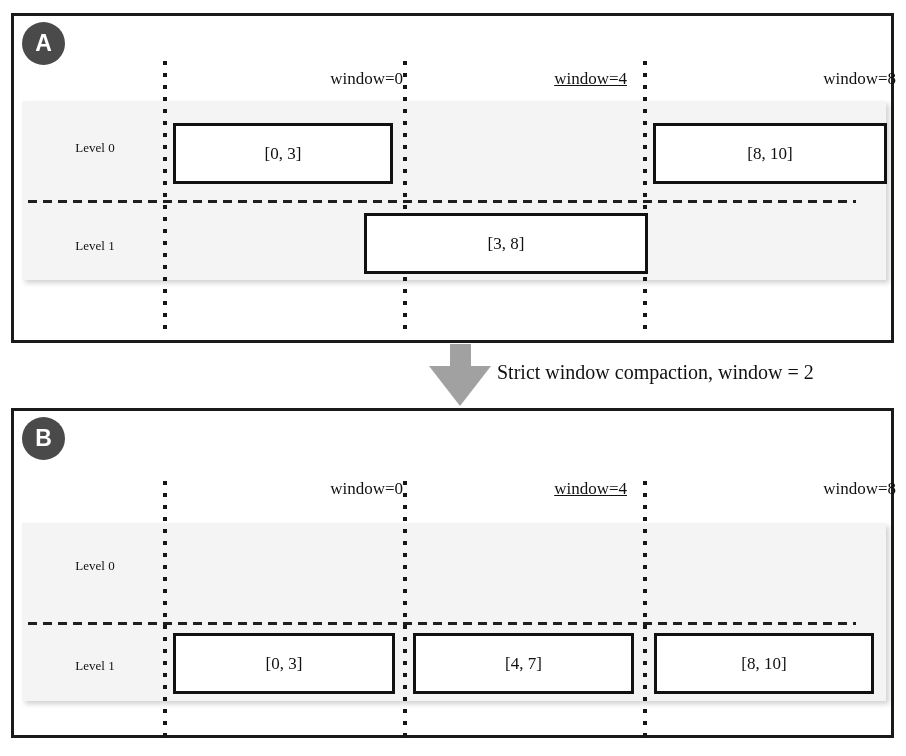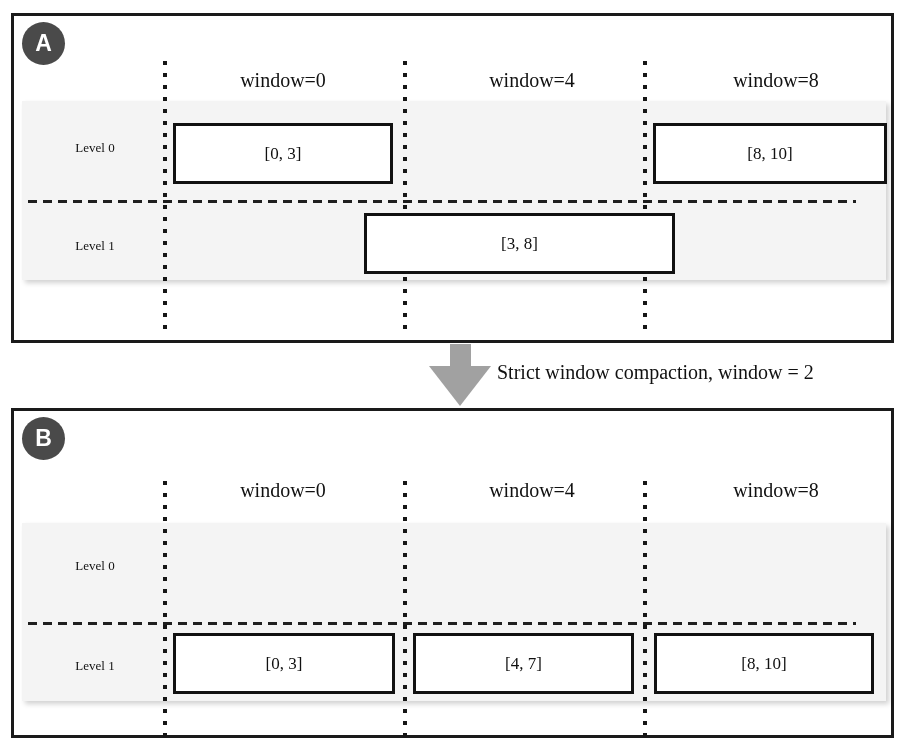--- a/index.html
+++ b/index.html
@@ -31,39 +31,39 @@
   .panel-a .hdash{top:184px;}
   .panel-b .hdash{top:211px;}
   .vdots{
     position:absolute;width:4px;z-index:3;
     background:repeating-linear-gradient(to bottom,#161616 0 4px,transparent 4px 12px);
   }
   .panel-a .vdots{top:45px;height:268px;}
   .panel-b .vdots{top:70px;height:257px;}
   .vdots.c1{left:149px;} .vdots.c2{left:389px;} .vdots.c3{left:629px;}
   .colhead{
-    position:absolute;width:240px;text-align:center;font-size:20px;z-index:4;white-space:nowrap;
+    position:absolute;width:240px;text-align:right;font-size:17px;z-index:4;white-space:nowrap;
   }
   .panel-a .colhead{top:53px;}
   .panel-b .colhead{top:68px;}
-  .colhead.c1{left:149px;} .colhead.c2{left:398px;} .colhead.c3{left:642px;}
+  .colhead.c1{left:149px;} .colhead.c2{left:373px;text-decoration:underline;} .colhead.c3{left:642px;}
   .rowlab{
     position:absolute;left:21px;width:120px;text-align:center;font-size:13px;z-index:4;white-space:nowrap;
   }
   .panel-a .rowlab.r0{top:124px;}
   .panel-a .rowlab.r1{top:222px;}
   .panel-b .rowlab.r0{top:147px;}
   .panel-b .rowlab.r1{top:247px;}
   .ibox{
     position:absolute;height:61px;background:#ffffff;border:3px solid #111111;box-sizing:border-box;
     display:flex;align-items:center;justify-content:center;font-size:17px;z-index:4;white-space:nowrap;
   }
   .pa-b0{left:159px;top:107px;width:220px;}
   .pa-b1{left:639px;top:107px;width:234px;}
-  .pa-b2{left:350px;top:197px;width:311px;}
+  .pa-b2{left:350px;top:197px;width:284px;}
   .pb-b0{left:159px;top:222px;width:222px;}
   .pb-b1{left:399px;top:222px;width:221px;}
   .pb-b2{left:640px;top:222px;width:220px;}
   .arrow-shaft{position:absolute;left:450px;top:344px;width:21px;height:23px;background:#a1a1a1;}
   .arrow-head{
     position:absolute;left:429px;top:366px;width:0;height:0;
     border-left:31px solid transparent;border-right:31px solid transparent;border-top:40px solid #a1a1a1;
   }
   .arrow-label{position:absolute;left:497px;top:361px;font-size:20px;white-space:nowrap;}
 </style>

